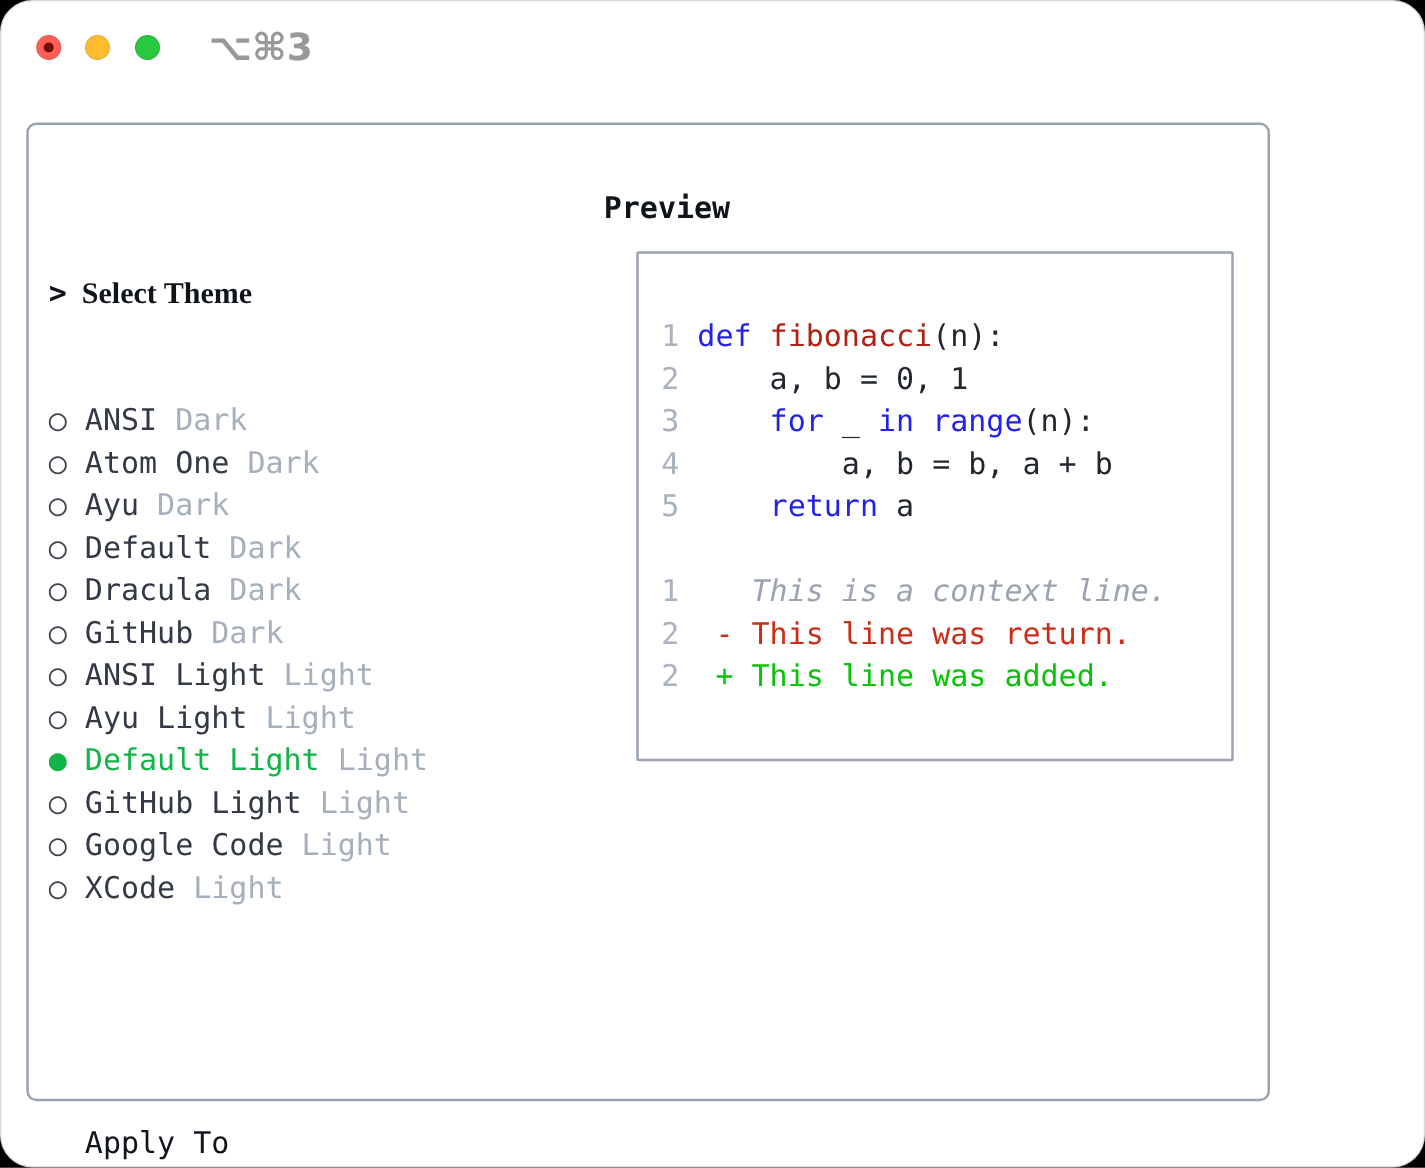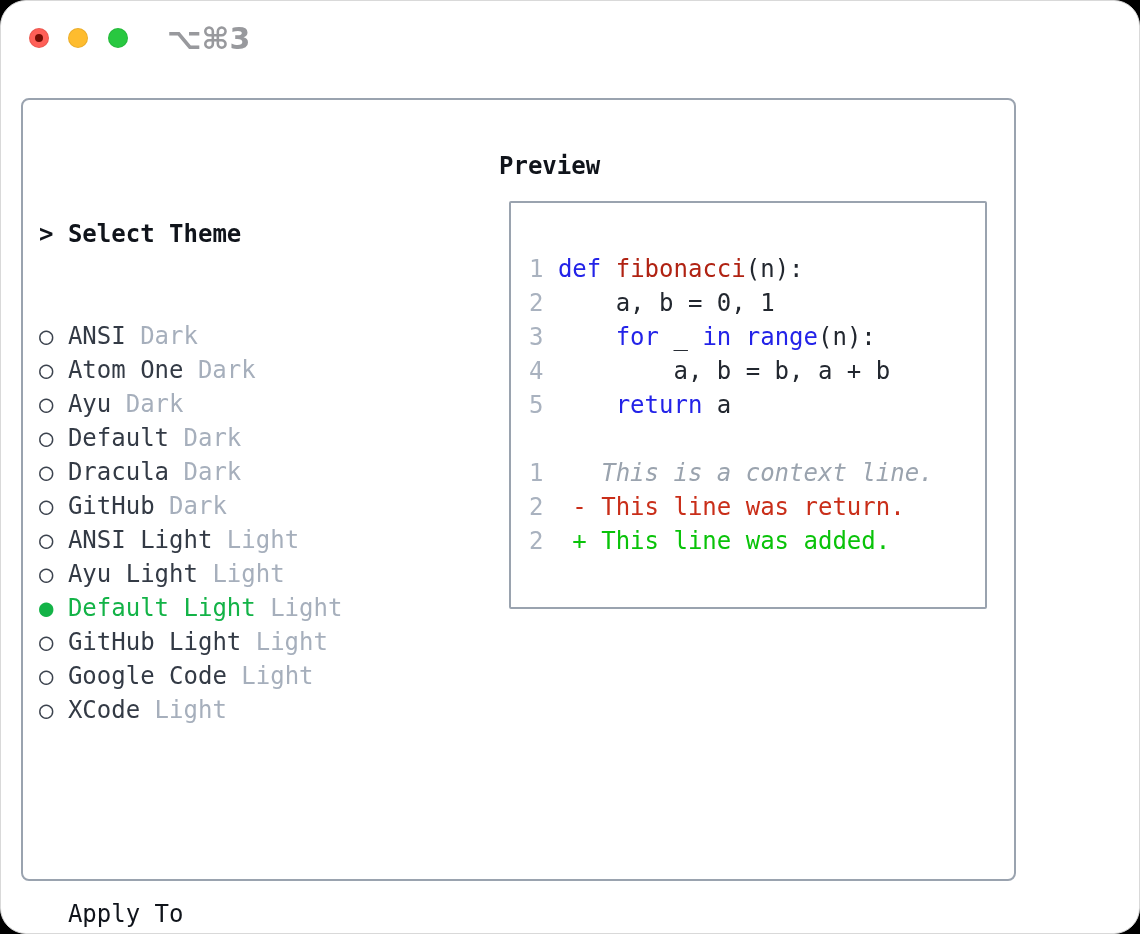--- a/index.html
+++ b/index.html
@@ -34,32 +34,32 @@
     border:2px solid var(--border); border-radius:8px; background:#fff;
   }
 
   
   .picker {
     position:absolute; left:38px; top:148px;
     font-size:24px; line-height:34px; white-space:pre; color:var(--item_text);
   }
   .picker .row { height:34px; }
   .cursor, .picker-title { font-weight:bold; color:var(--heading); }
-  .picker-title { margin-left:1ch; }
+  .picker-title { margin-left:1ch;font-family:Liberation Serif, serif; }
   .marker { color:#3c434e; }
   .marker.sel { color:var(--selected); }
   .t-name { margin-left:1ch; color:var(--item_text);margin-top:28px; }
   .t-name.sel { color:var(--selected); }
   .t-variant { margin-left:1ch; color:var(--muted); }
   .spacer { height:34px; }
   .apply-title { color:var(--heading); margin-left:2ch; }
 
   
   .preview-title {
-    position:absolute; left:498px; top:148px; height:34px;
+    position:absolute; left:482px; top:148px; height:34px;
     font-size:24px; line-height:34px; font-weight:bold; color:var(--heading);
   }
   .preview-box {
     position:absolute; left:508px; top:200px; width:478px; height:408px;
     border:2px solid var(--border); border-radius:2px; background:#fff;padding-left:40px;
   }
   .code { position:absolute; left:18px; top:49px; font-size:24px; line-height:34px; }
   .pline { height:34px; white-space:pre; }
   .lnum { display:inline-block; width:1ch; margin-right:1ch; text-align:right;
           color:var(--line_number); }

